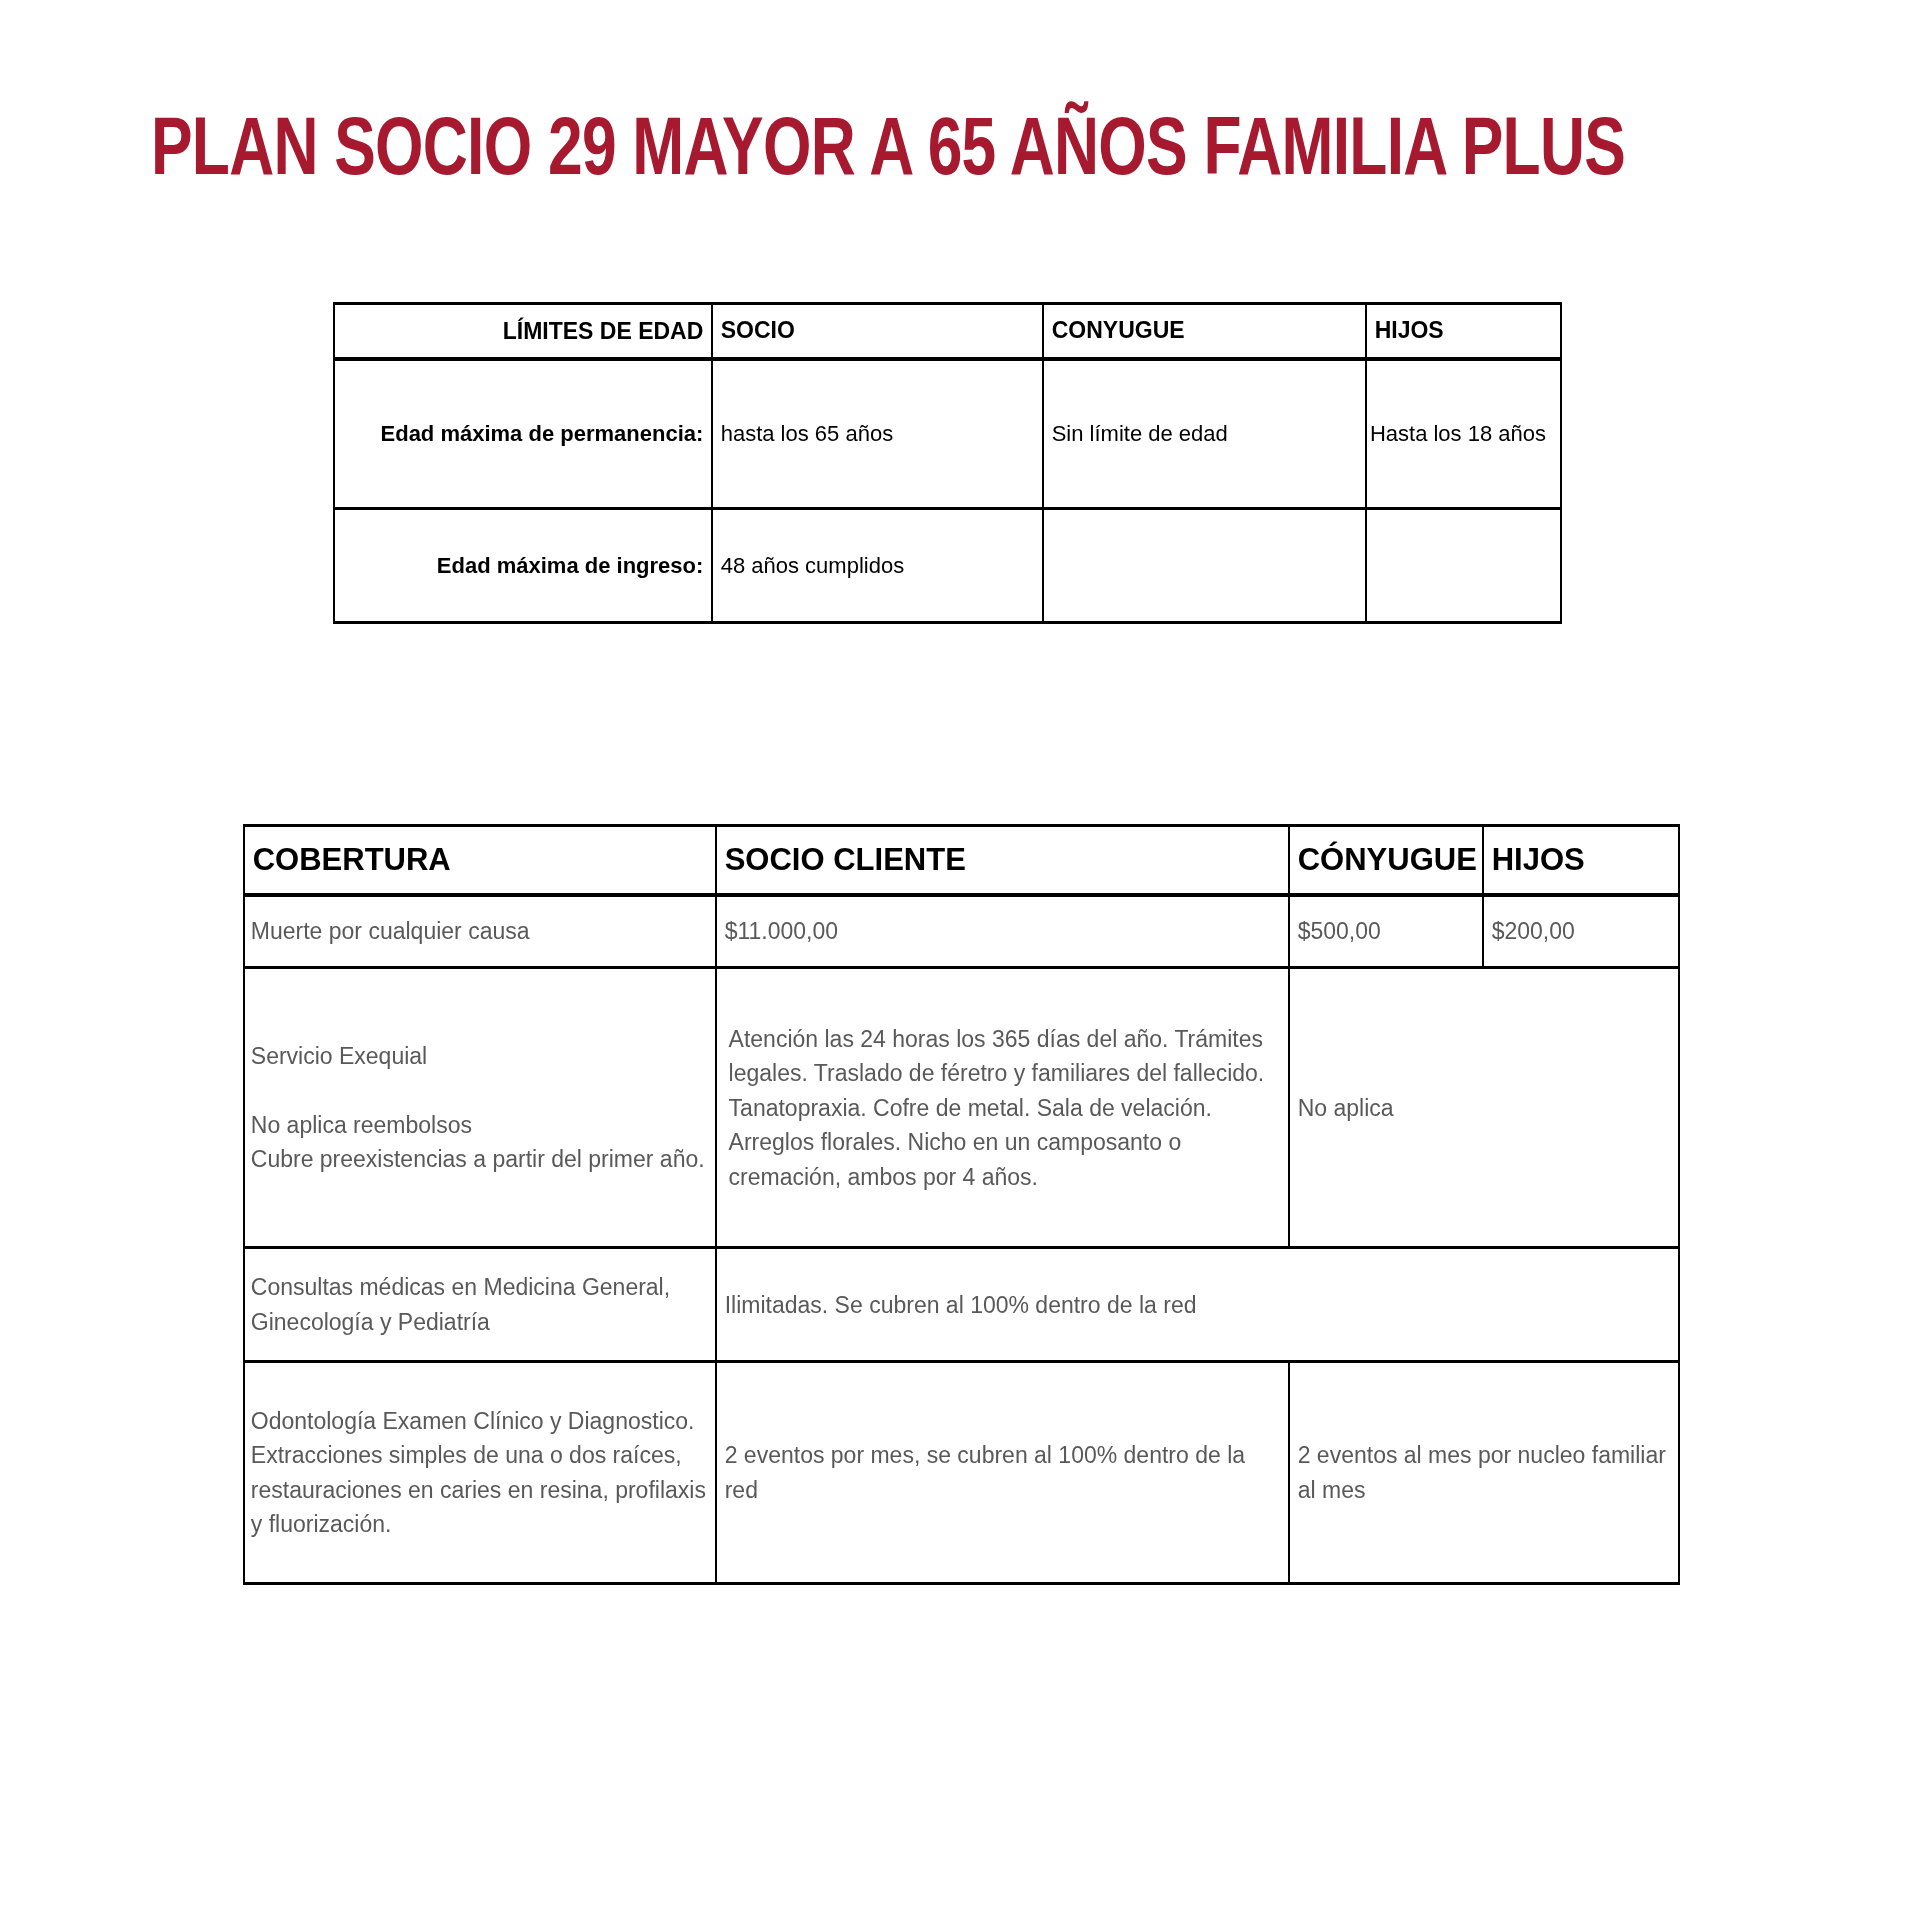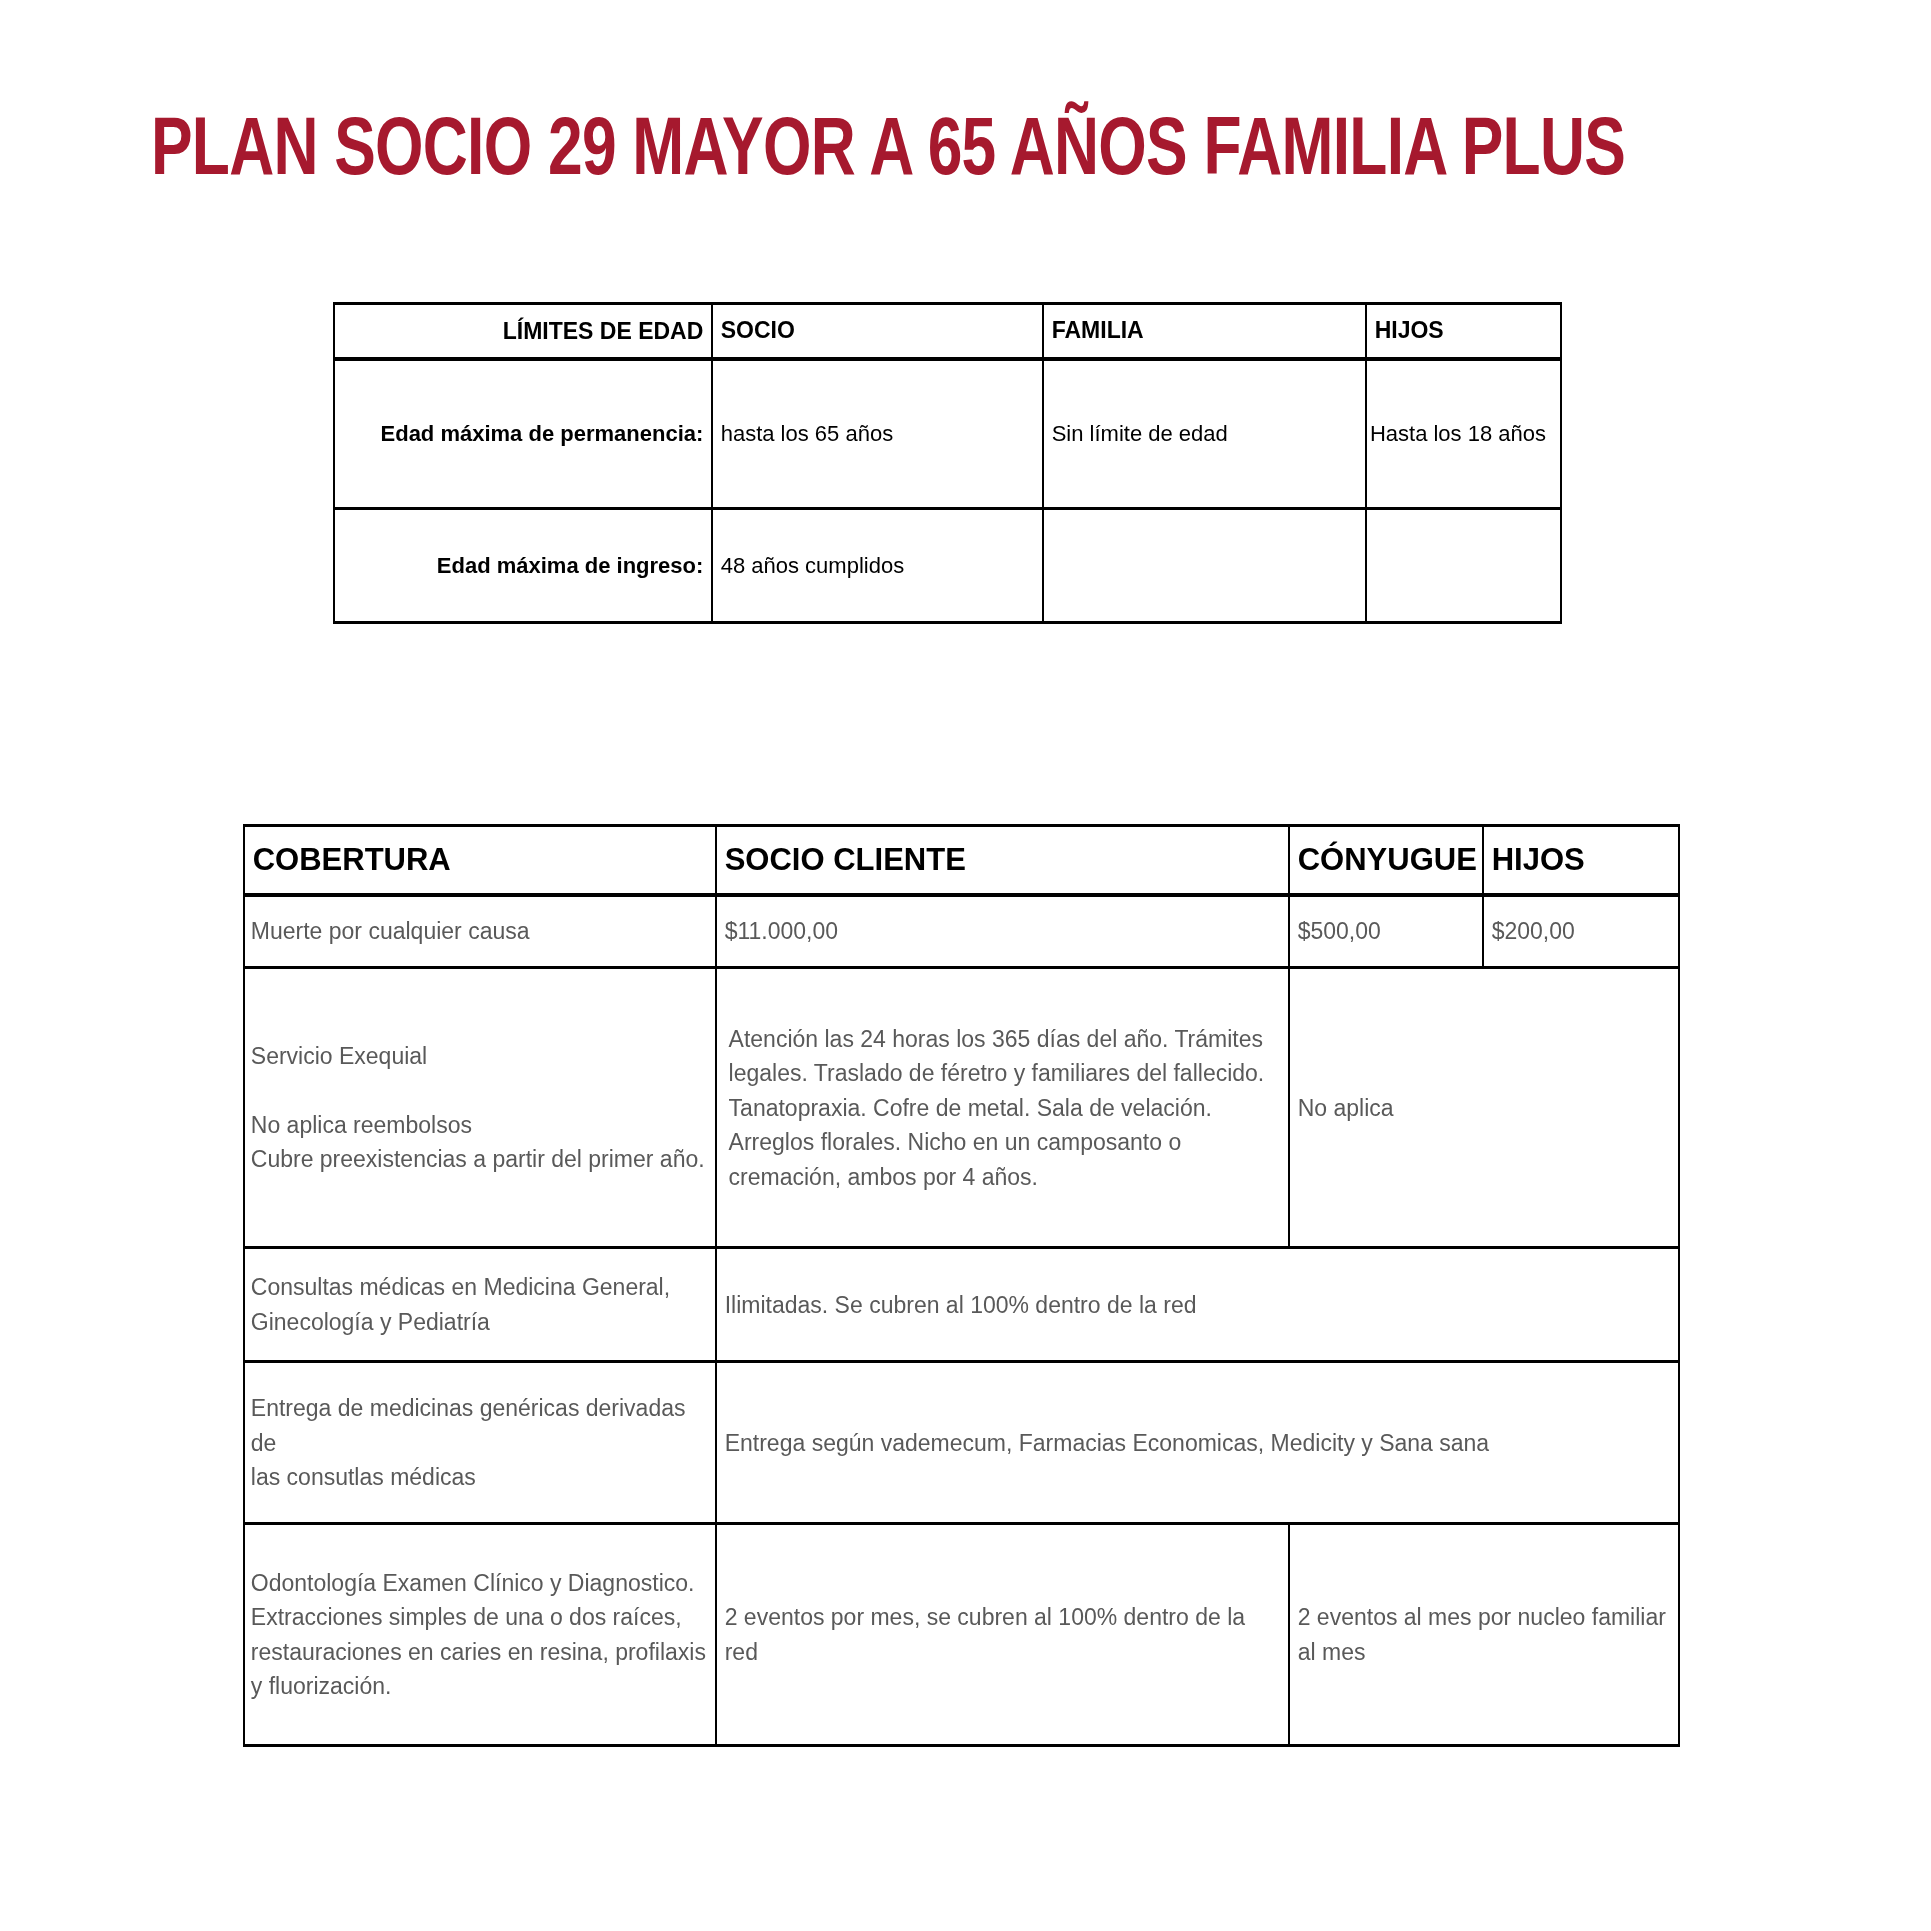--- a/index.html
+++ b/index.html
@@ -58,21 +58,21 @@
   <colgroup>
     <col style="width:378px">
       <col style="width:331px">
       <col style="width:323px">
       <col style="width:195px">
   </colgroup>
   <thead>
     <tr>
       <td class="lbl">LÍMITES DE EDAD</td>
       <td>SOCIO</td>
-      <td>FAMILIA</td>
+      <td>CONYUGUE</td>
       <td>HIJOS</td>
     </tr>
   </thead>
   <tbody>
     <tr style="height:150px">
       <td class="lbl">Edad máxima de permanencia:</td>
       <td>hasta los 65 años</td>
       <td>Sin límite de edad</td>
       <td style="padding:3.9px 2.9px">Hasta los 18 años</td>
     </tr>
@@ -117,25 +117,20 @@
 Tanatopraxia. Cofre de metal. Sala de velación.
 Arreglos florales. Nicho en un camposanto o
 cremación, ambos por 4 años.</td>
       <td colspan="2">No aplica</td>
     </tr>
     <tr style="height:114px">
       <td class="covlbl">Consultas médicas en Medicina General,
 Ginecología y Pediatría</td>
       <td colspan="3">Ilimitadas. Se cubren al 100% dentro de la red</td>
     </tr>
-    <tr style="height:162px">
-      <td class="covlbl">Entrega de medicinas genéricas derivadas de
-las consutlas médicas</td>
-      <td colspan="3">Entrega según vademecum, Farmacias Economicas, Medicity y Sana sana</td>
-    </tr>
     <tr style="height:222px">
       <td class="covlbl">Odontología Examen Clínico y Diagnostico.
 Extracciones simples de una o dos raíces,
 restauraciones en caries en resina, profilaxis
 y fluorización.</td>
       <td>2 eventos por mes, se cubren al 100% dentro de la red</td>
       <td colspan="2">2 eventos al mes por nucleo familiar
 al mes</td>
     </tr>
   </tbody>

